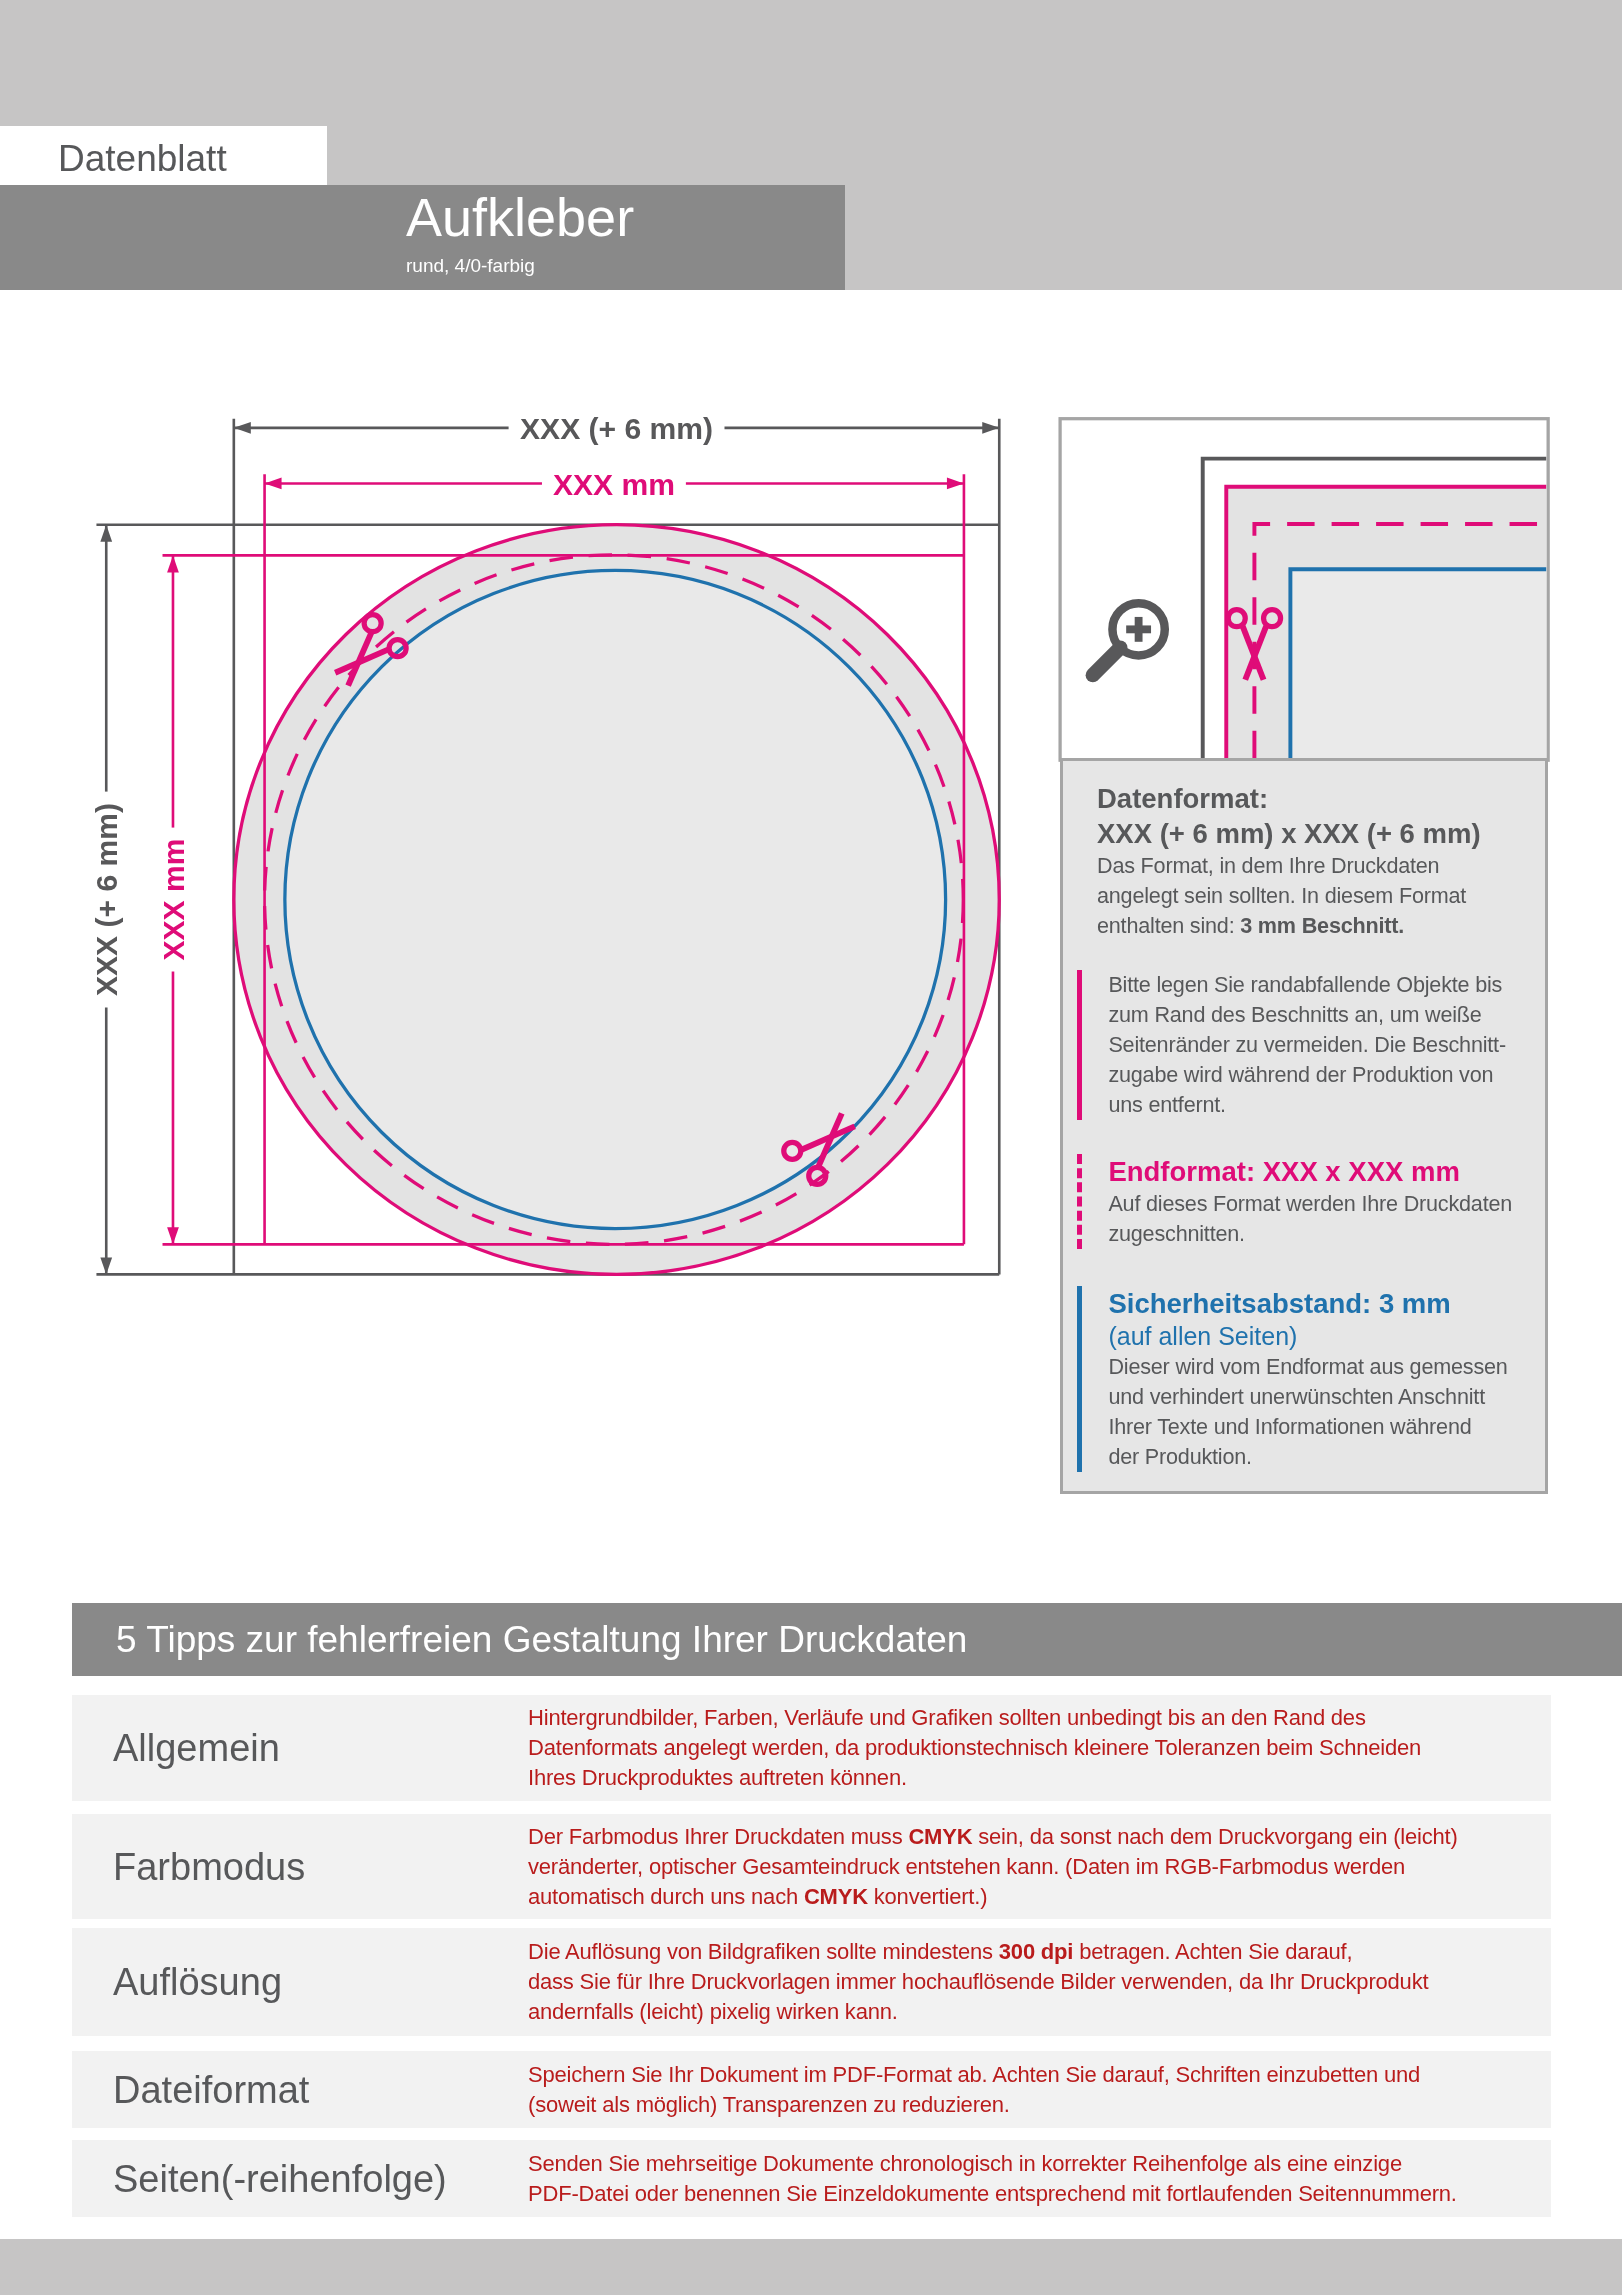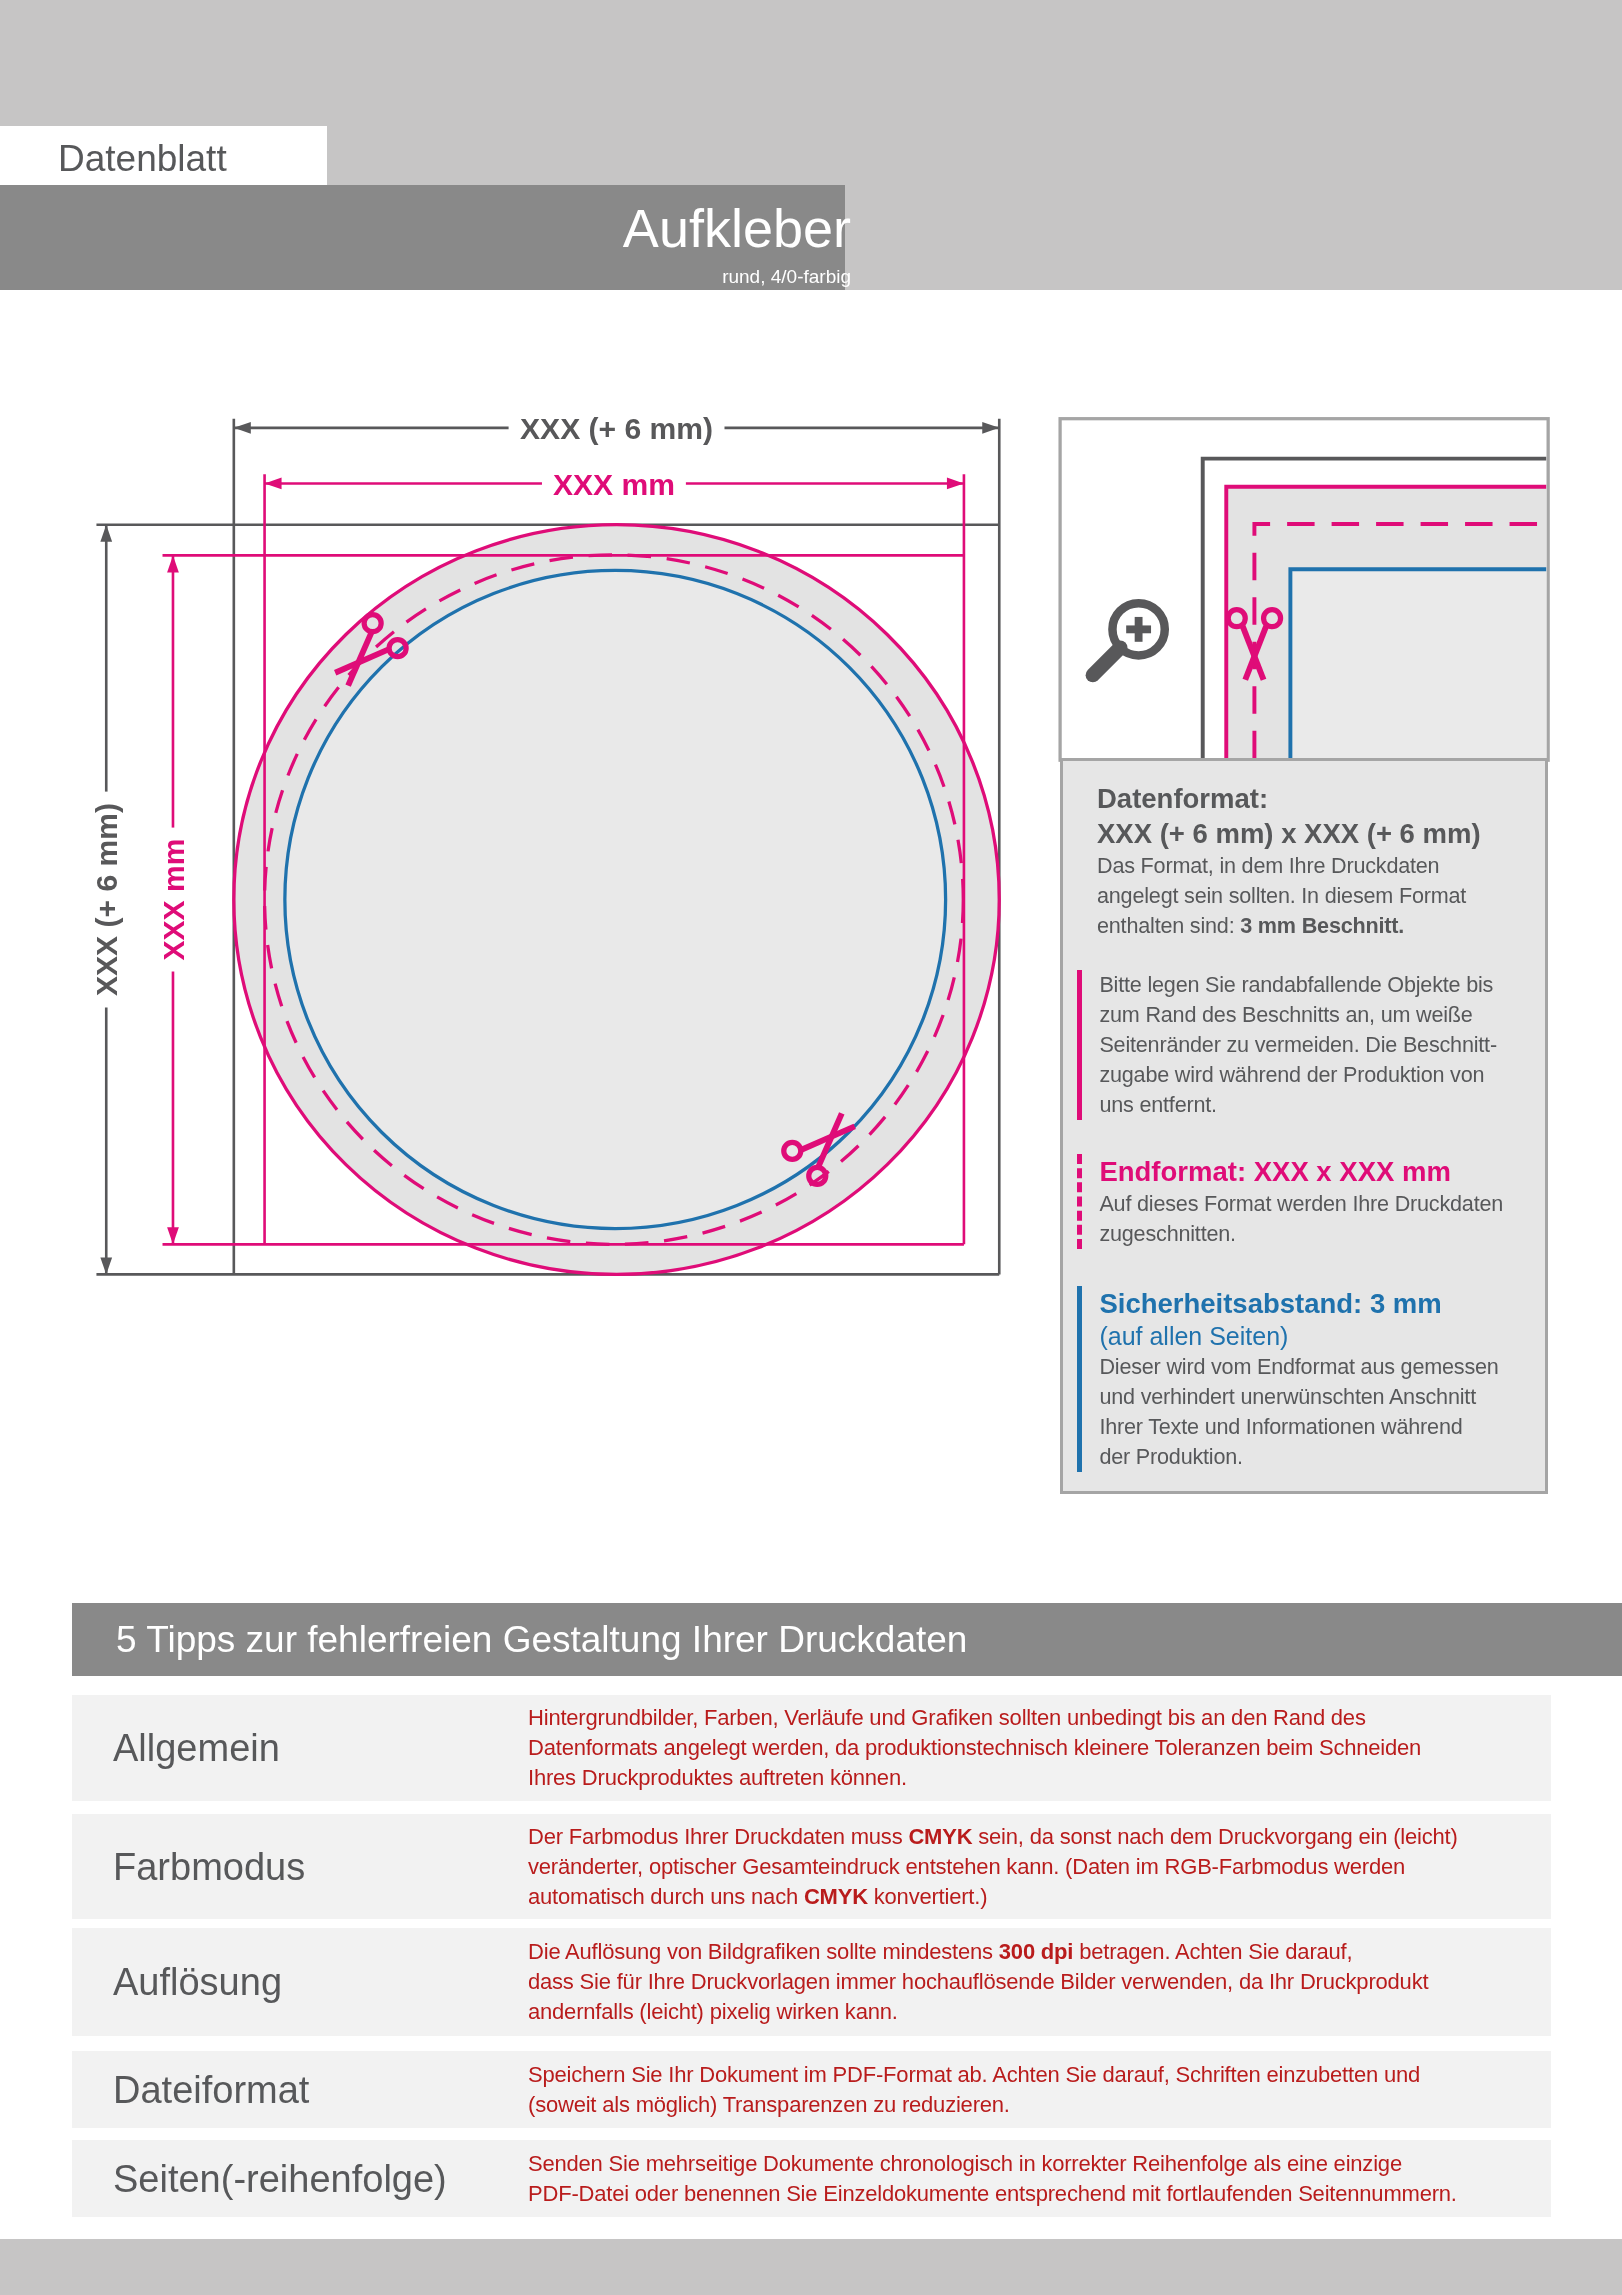--- a/index.html
+++ b/index.html
@@ -9,36 +9,36 @@
     color:#57585a;
   }
   .abs { position:absolute; }
 
   
   .top-gray   { left:0; top:0; width:1623px; height:290px; background:#c6c5c5; }
   .sheet-label-box { left:0; top:126px; width:327px; height:66px; background:#ffffff;
                      display:flex; align-items:center; }
   .sheet-label-box span { padding-left:58px; font-size:37px; color:#57585a; }
   .title-bar  { left:0; top:185px; width:845px; height:105px; background:#898989; }
-  .title-wrap { position:absolute; left:406px; width:445px; top:11px; height:124px;
-                text-align:right; color:#ffffff; }
+  .title-wrap { position:absolute; left:406px; width:445px; top:0; height:124px;
+                text-align:left; color:#ffffff; }
   .product-title    { font-size:54px; line-height:64px; }
   .product-subtitle { font-size:19px; line-height:34px; }
 
   
   svg.layer { position:absolute; left:0; top:0; width:1623px; height:2295px; }
   text.dim  { font-family:"Liberation Sans","DejaVu Sans",sans-serif; font-weight:bold; font-size:46px; }
 
   
   .info-panel { left:1060px; top:758px; width:488px; height:736px;
                 background:#e6e6e6; border:3.3px solid #a5a5a5; box-sizing:border-box;
                 padding:19.6px 18.3px 0 34px; }
   .panel-h    { font-size:27.5px; font-weight:bold; line-height:35px; color:#57585a; }
   .panel-body { font-size:21.6px; line-height:30px; letter-spacing:-0.2px; color:#57585a; }
-  .note { margin-top:29px; padding-left:17px; margin-left:-19.6px; border-left:5.2px solid; }
+  .note { margin-top:29px; padding-left:26px; margin-left:-19.6px; border-left:5.2px solid; }
   .note.m-solid  { border-color:#df0c78; }
   .note.m-dashed { border-color:#df0c78; border-left-style:dashed; margin-top:34px; }
   .note.b-solid  { border-color:#1f72ad; margin-top:37px; }
   .endformat-title { color:#df0c78; font-size:27.5px; font-weight:bold; line-height:35px; }
   .safety-title    { color:#1f72ad; font-size:27.5px; font-weight:bold; line-height:35px; }
   .safety-sub      { color:#1f72ad; font-size:25px; line-height:31px; }
 
   
   .tips-bar { left:72px; top:1603px; width:1603px; height:73px; background:#898989;
               display:flex; align-items:center; }

